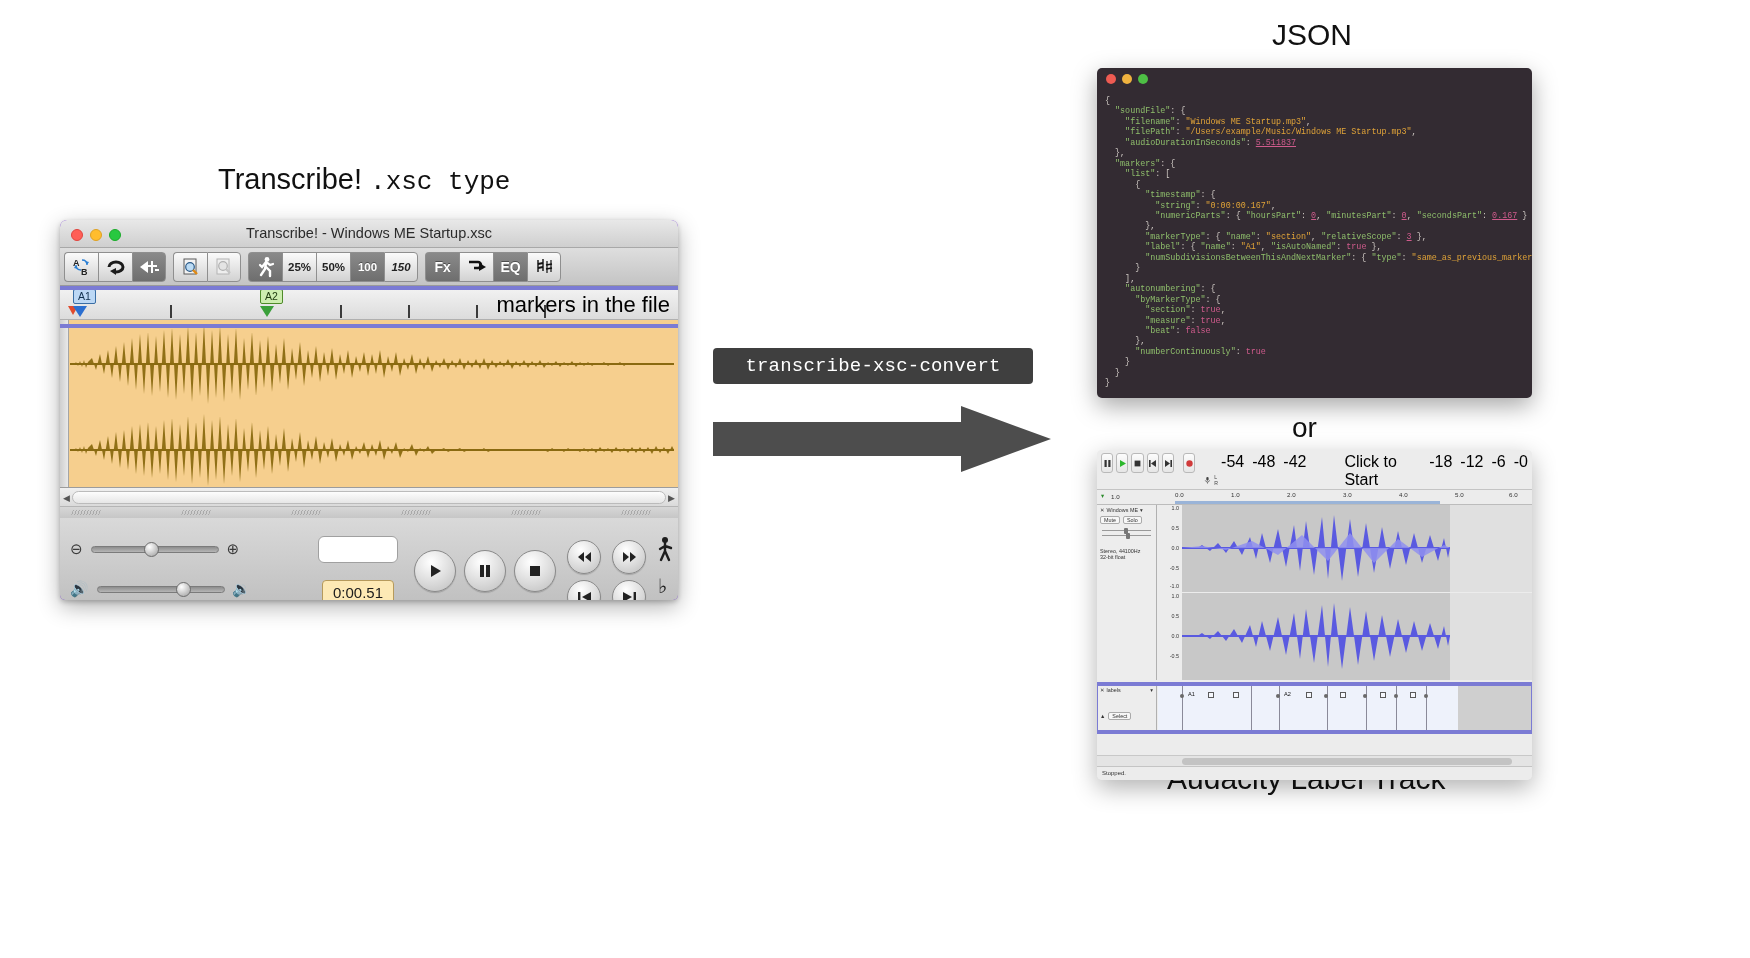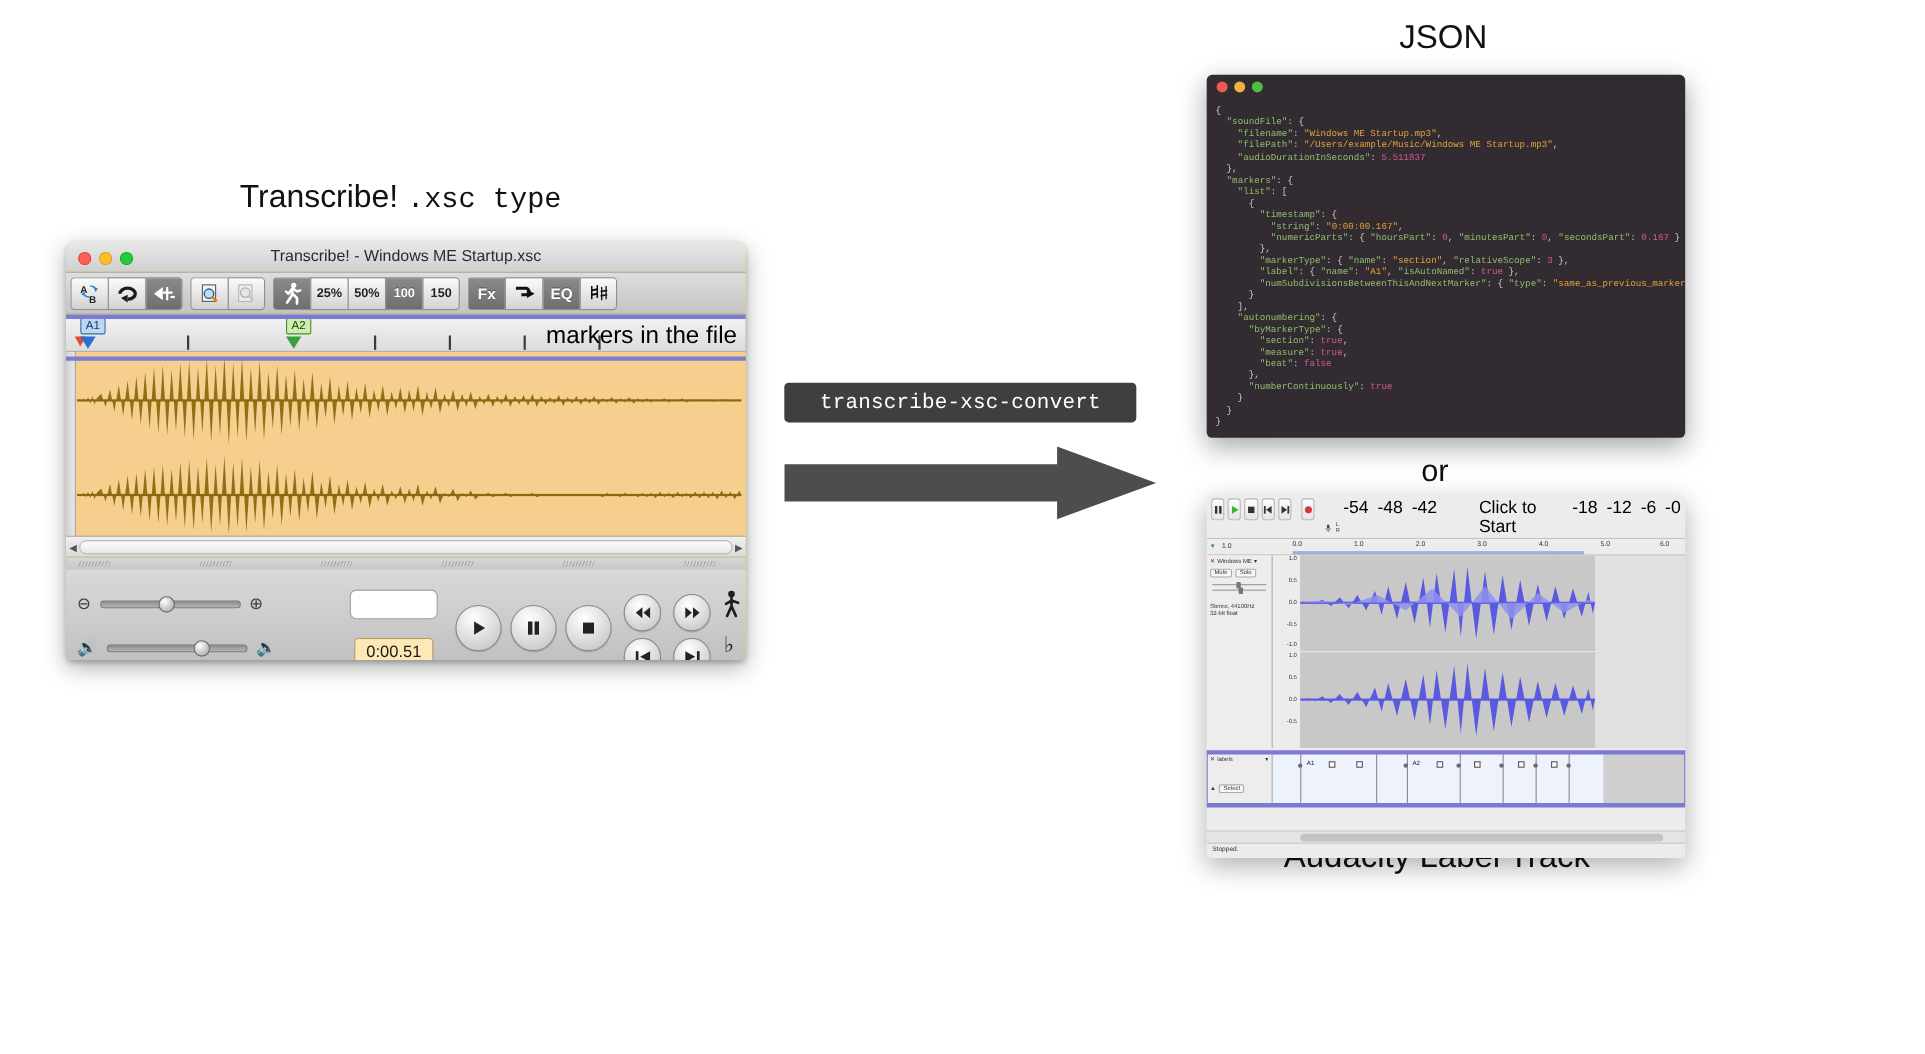--- a/index.html
+++ b/index.html
@@ -12,21 +12,21 @@
     overflow:hidden;
   }
 
   
   .big-label { position:absolute; font-size:29px; color:#111; white-space:nowrap;text-align:right; }
   .mono { font-family:"Liberation Mono", monospace; }
 
   
   #transcribe-window {
     position:absolute; left:60px; top:220px; width:618px; height:380px;
-    background:#fde047;
+    background:#6d28d9;
     border-radius:7px 7px 5px 5px;
     box-shadow:0 7px 22px rgba(0,0,0,0.30), 0 2px 5px rgba(0,0,0,0.22);
     overflow:hidden;
   }
   #tr-titlebar {
     height:28px;
     background:linear-gradient(#e8e8e8,#cfcfcf);
     border-bottom:1px solid #a8a8a8;
     position:relative;
   }
@@ -45,21 +45,21 @@
   }
   .tb-group { display:flex; margin-right:7px; }
   .tb-btn {
     height:30px; min-width:34px; padding:0 5px;
     background:linear-gradient(#fbfbfb,#d2d2d2);
     border:1px solid #8f8f8f; border-right-width:0;
     display:flex; align-items:center; justify-content:center;
     font-size:14px; color:#222; font-weight:bold;
   }
   .tb-group .tb-btn:first-child { border-radius:4px 0 0 4px; }
-  .tb-group .tb-btn:last-child  { border-radius:0 4px 4px 0; border-right-width:1px; }
+  .tb-group .tb-btn:last-child  { border-radius:0 4px 4px 0; border-right-width:1px;font-style:italic; }
   .tb-btn.dark {
     background:linear-gradient(#8a8a8a,#6e6e6e); color:#fff;
     text-shadow:0 -1px 0 rgba(0,0,0,.4);
   }
   .tb-btn.small { font-size:11.5px; font-weight:bold; }
   .tb-btn svg { display:block; }
 
   
   #tr-marker-outline {
     position:absolute; left:-4px; top:66px; width:626px; height:42px;
@@ -173,21 +173,21 @@
   #json-titlebar .tl-amber{left:25px;background:#efb23f;}
   #json-titlebar .tl-green{left:41px;background:#4ebf45;}
   #json-code {
     padding:6px 0 0 8px;
     font-family:"Liberation Mono", monospace;
     font-size:8.4px; line-height:10.45px;
     white-space:pre; color:#d8d4d0;
   }
   .j-key   { color:#8fbf6c; }
   .j-str   { color:#e0a338; }
-  .j-num   { color:#cf5b8c; }
+  .j-num   { color:#cf5b8c;text-decoration:underline; }
   .j-bool  { color:#cf5b8c; }
   .j-punc  { color:#cdc7c2; }
 
   
   #audacity-window {
     position:absolute; left:1097px; top:450px; width:435px; height:330px;
     background:#ececec; border-radius:5px;
     box-shadow:0 8px 24px rgba(0,0,0,.30);
     overflow:hidden;
   }

